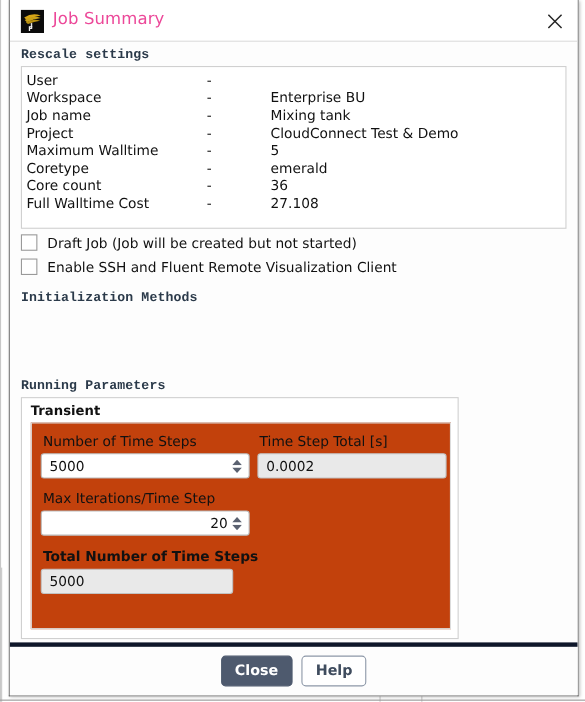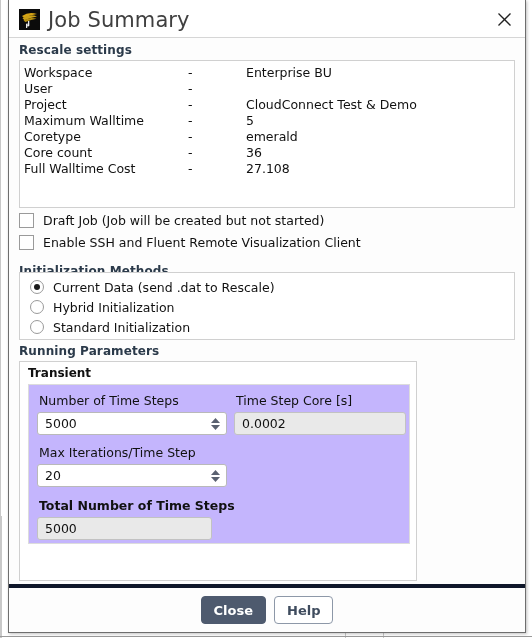--- a/index.html
+++ b/index.html
@@ -48,38 +48,39 @@
   }
   #app-icon {
     position: absolute; left: 10px; top: 9px;
     width: 21px; height: 21px;
     background: #0b0b0b;
     overflow: hidden;
   }
   #app-icon svg { display: block; }
   #title-text {
     position: absolute; left: 39px; top: 8px;
-    font-size: 21px;
-    color: #404040;
+    font-size: 15px;
+    color: #ec4899;
     letter-spacing: 0.1px;
   }
   #close-x {
     position: absolute; right: 6px; top: 5px;
     width: 30px; height: 28px;
     display: flex; align-items: center; justify-content: center;
     cursor: default;
   }
   #close-x svg { display: block; }
 
   
   .section-title {
     font-size: 12px;
     font-weight: bold;
     color: #2b3a4a;
     letter-spacing: 0.1px;
+    font-family: Liberation Mono, monospace;
   }
   .groupbox {
     border: 1px solid #d0d0d0;
     background: #ffffff;
   }
 
   
   #content {
     position: relative;
     height: 594px;
@@ -158,23 +159,23 @@
   #run-box {
     position: absolute; left: 10px; top: 323px;
     width: 398px; height: 220px;
   }
   #transient-title {
     position: absolute; left: 8px; top: 4px;
     font-size: 12px; font-weight: bold; color: #111111;
   }
   #transient-box {
     position: absolute; left: 8px; top: 22px;
-    width: 382px; height: 160px;
+    width: 382px; height: 188px;
     border: 1px solid #dcdcdc;
-    background: #c4b5fd;
+    background: #c2410c;
   }
   .fld-label {
     position: absolute;
     font-size: 12.5px; color: #111111;
     white-space: nowrap;
   }
   .fld-label.bold { font-weight: bold; }
 
   .spinbox {
     position: absolute;
@@ -286,28 +287,33 @@
     </div>
   </div>
 
   <div id="content">
 
     <div id="rescale-title" class="section-title">Rescale settings</div>
     <div id="rescale-box" class="groupbox">
       <table id="settings-table">
         <tbody>
           <tr>
+            <td class="st-label">User</td>
+            <td class="st-dash">-</td>
+            <td class="st-value"></td>
+          </tr>
+          <tr>
             <td class="st-label">Workspace</td>
             <td class="st-dash">-</td>
             <td class="st-value">Enterprise BU</td>
           </tr>
           <tr>
-            <td class="st-label">User</td>
-            <td class="st-dash">-</td>
-            <td class="st-value"></td>
+            <td class="st-label">Job name</td>
+            <td class="st-dash">-</td>
+            <td class="st-value">Mixing tank</td>
           </tr>
           <tr>
             <td class="st-label">Project</td>
             <td class="st-dash">-</td>
             <td class="st-value">CloudConnect Test &amp; Demo</td>
           </tr>
           <tr>
             <td class="st-label">Maximum Walltime</td>
             <td class="st-dash">-</td>
             <td class="st-value">5</td>
@@ -334,59 +340,45 @@
     <div id="cb-draft" class="cbrow">
       <span class="cbox"></span>
       <span>Draft Job (Job will be created but not started)</span>
     </div>
     <div id="cb-ssh" class="cbrow">
       <span class="cbox"></span>
       <span>Enable SSH and Fluent Remote Visualization Client</span>
     </div>
 
     <div id="init-title" class="section-title">Initialization Methods</div>
-    <div id="init-box" class="groupbox">
-      <div class="rbrow">
-        <span class="radio on"></span>
-        <span>Current Data (send .dat to Rescale)</span>
-      </div>
-      <div class="rbrow">
-        <span class="radio"></span>
-        <span>Hybrid Initialization</span>
-      </div>
-      <div class="rbrow">
-        <span class="radio"></span>
-        <span>Standard Initialization</span>
-      </div>
-    </div>
 
     <div id="run-title" class="section-title">Running Parameters</div>
     <div id="run-box" class="groupbox">
       <div id="transient-title">Transient</div>
 
       <div id="transient-box">
 
         <div class="fld-label" style="left:10px; top:8px;">Number of Time Steps</div>
         <div class="spinbox" style="left:8px; top:27px; width:190px;">
           <span class="val">5000</span>
           <span class="spin-arrows">
             <svg class="tri" width="9" height="5" viewBox="0 0 9 5">
                 <polygon points="4.5,0 9,5 0,5" fill="#5a6170"></polygon>
               </svg>
             <svg class="tri" width="9" height="5" viewBox="0 0 9 5">
                 <polygon points="0,0 9,0 4.5,5" fill="#5a6170"></polygon>
               </svg>
           </span>
         </div>
 
-        <div class="fld-label" style="left:207px; top:8px;">Time Step Core [s]</div>
+        <div class="fld-label" style="left:207px; top:8px;">Time Step Total [s]</div>
         <div class="readonly" style="left:205px; top:27px; width:172px;">0.0002</div>
 
         <div class="fld-label" style="left:10px; top:60px;">Max Iterations/Time Step</div>
-        <div class="spinbox" style="left:8px; top:79px; width:190px;">
+        <div class="spinbox" style="left:8px; top:79px; width:190px;text-align:right;">
           <span class="val">20</span>
           <span class="spin-arrows">
             <svg class="tri" width="9" height="5" viewBox="0 0 9 5">
                 <polygon points="4.5,0 9,5 0,5" fill="#5a6170"></polygon>
               </svg>
             <svg class="tri" width="9" height="5" viewBox="0 0 9 5">
                 <polygon points="0,0 9,0 4.5,5" fill="#5a6170"></polygon>
               </svg>
           </span>
         </div>

